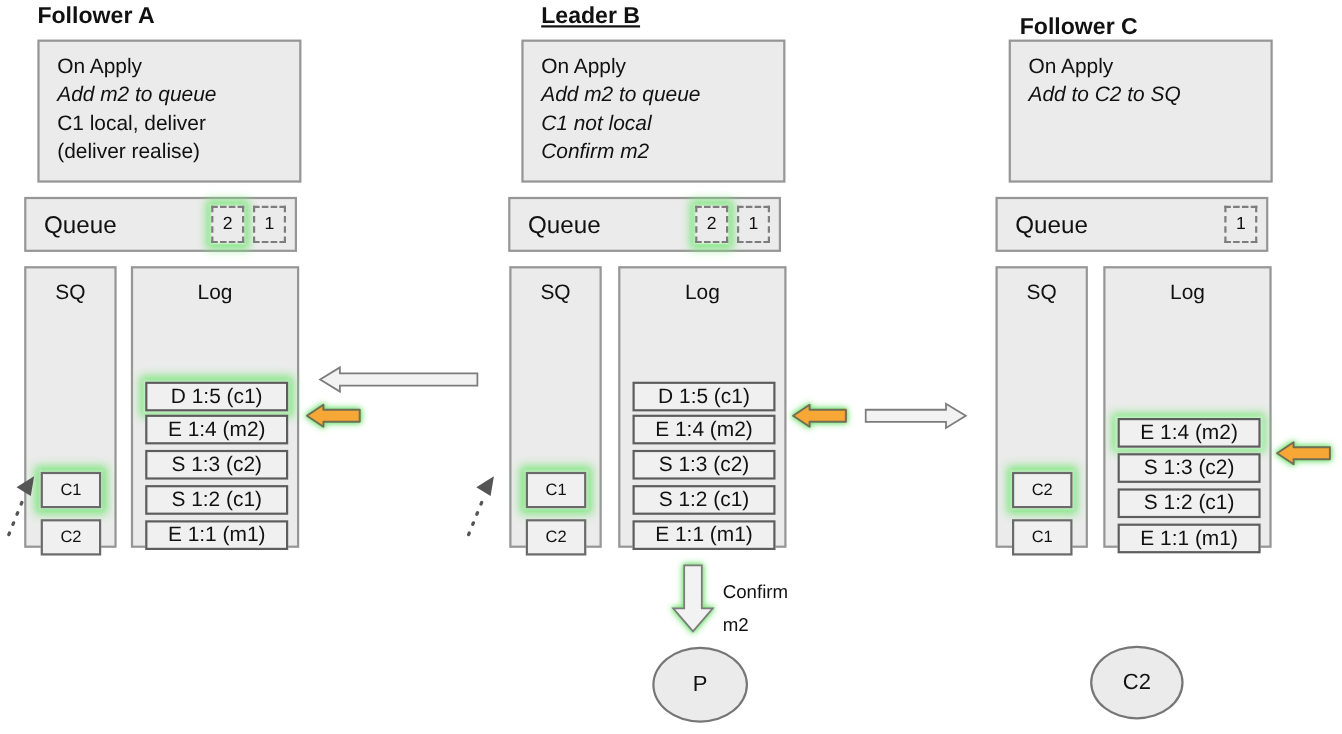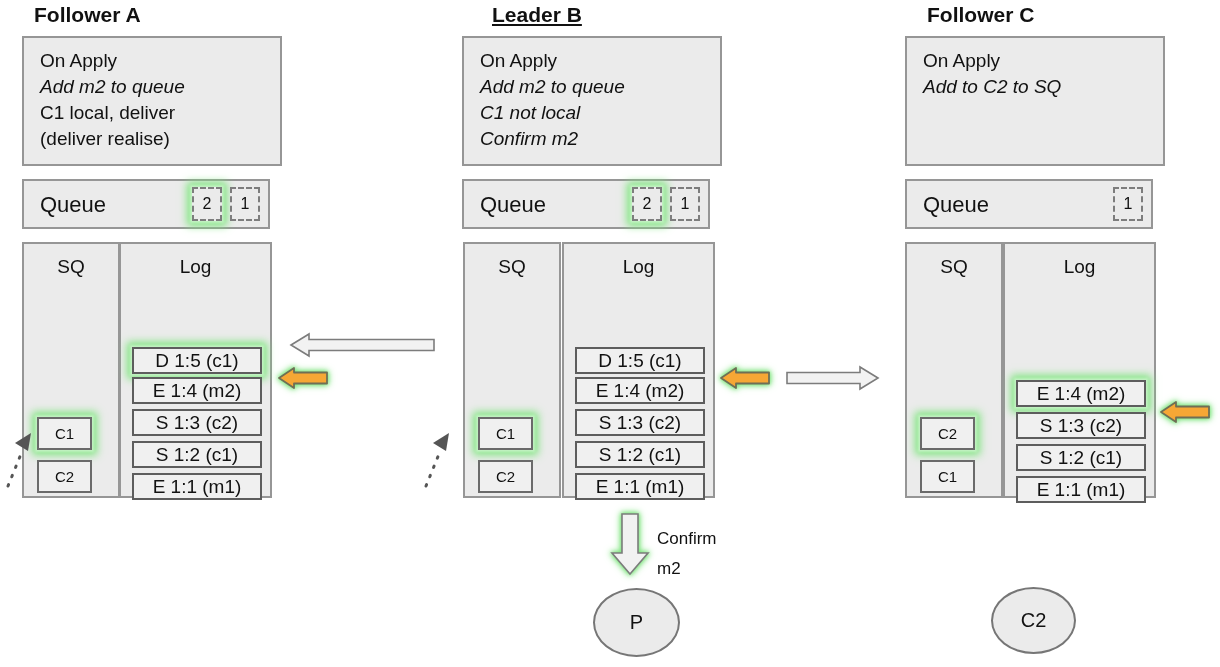--- a/index.html
+++ b/index.html
@@ -4,39 +4,39 @@
 <style>
   html,body { margin:0; padding:0; background:#ffffff; }
   .canvas {
     position:relative; width:1220px; height:667px; overflow:hidden;
     font-family:"Liberation Sans", sans-serif; color:#111; background:#ffffff;
   }
   .node { position:absolute; top:0; width:250px; height:500px; }
   .node-title { position:absolute; top:3px; font-size:21px; font-weight:bold; white-space:nowrap; }
   .box { position:absolute; background:var(--box-fill,#ebebeb); border:2px solid #969696; box-sizing:border-box; }
 
-  .on-apply { top:36px; left:0; width:260px; height:130px; padding:10px 0 0 16px; font-size:19px; line-height:26px; }
+  .on-apply { top:36px; left:12px; width:240px; height:130px; padding:10px 0 0 16px; font-size:19px; line-height:26px; }
   .on-apply .line { white-space:nowrap; }
   .italic { font-style:italic; }
 
   .queue-box { top:179px; left:0; width:248px; height:50px; }
   .queue-label { position:absolute; left:16px; top:11px; font-size:22px; }
   .qitem {
     position:absolute; top:6px; width:30px; height:34px; box-sizing:border-box;
     border:2px dashed #7d7d7d; background:var(--box-fill,#ebebeb);
     display:flex; align-items:center; justify-content:center; font-size:16px;
   }
   .slot2 { left:168px; } .slot1 { left:206px; }
 
-  .sq-box { top:242px; left:0; width:98px; height:256px; }
+  .sq-box { top:242px; left:0; width:84px; height:256px; }
   .panel-label { position:absolute; top:12px; left:0; width:100%; text-align:center; font-size:19px; }
   .sq-item {
     position:absolute; left:13px; width:55px; height:33px; box-sizing:border-box;
     border:2px solid #6a6a6a; background:#f0f0f0;
-    display:flex; align-items:center; justify-content:center; font-size:15px;
+    display:flex; align-items:center; justify-content:center; font-size:15px;margin-top:12px;
   }
   .sq-top { top:173px; } .sq-bottom { top:216px; }
 
   .log-box { top:242px; left:97px; width:153px; height:256px; }
   .log-entry {
     position:absolute; left:11px; width:130px; height:27px; box-sizing:border-box;
     border:2px solid #5d5d5d; background:#f0f0f0;
     display:flex; align-items:center; justify-content:center; font-size:19px; white-space:nowrap;margin-top:12px;
   }
 
@@ -122,21 +122,21 @@
       <div class="panel-label">Log</div>
       <div class="log-entry" style="top:91px;">D 1:5 (c1)</div>
       <div class="log-entry" style="top:121px;">E 1:4 (m2)</div>
       <div class="log-entry" style="top:153px;">S 1:3 (c2)</div>
       <div class="log-entry" style="top:185px;">S 1:2 (c1)</div>
       <div class="log-entry" style="top:217px;">E 1:1 (m1)</div>
     </div>
   </div>
 
   <div class="node" style="left:905px;">
-    <div class="node-title" style="left:22px;">Follower C</div>
+    <div class="node-title" style="left:22px;margin-top:10px;">Follower C</div>
 
     <div class="box on-apply">
       <div class="line">On Apply</div>
       <div class="line italic">Add to C2 to SQ</div>
     </div>
 
     <div class="box queue-box">
       <span class="queue-label">Queue</span>
       <div class="qitem slot1">1</div>
     </div>

